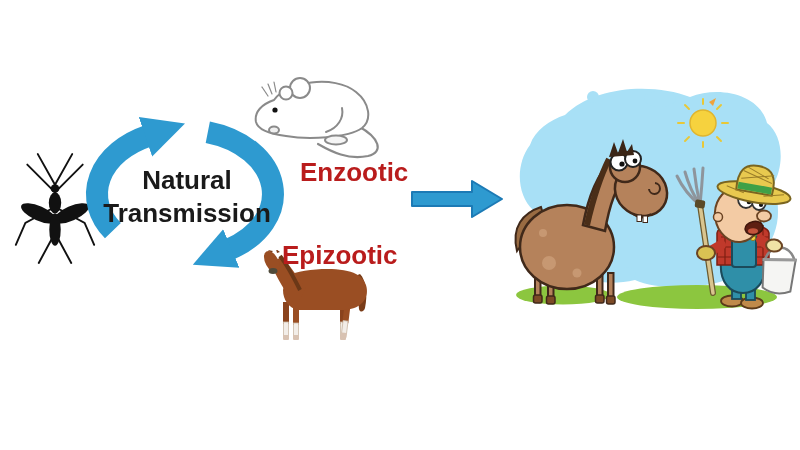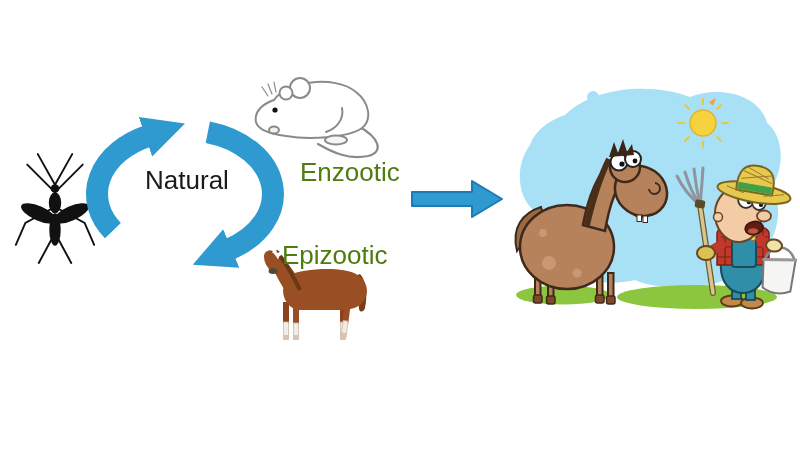--- a/index.html
+++ b/index.html
@@ -1,22 +1,23 @@
 <!DOCTYPE html>
 <html><head>
 <meta charset="utf-8">
 <style>
   html,body{margin:0;padding:0;background:#fff;}
   #stage{
     position:relative;width:800px;height:450px;background:#ffffff;overflow:hidden;
     font-family:"Liberation Sans", sans-serif;
+    font-weight:bold;
   }
   .abs{position:absolute;}
   .label{
-    color:#4d7c0f;font-size:26px;line-height:30px;white-space:nowrap;
+    color:#b91c1c;font-size:26px;line-height:30px;white-space:nowrap;
   }
   .cycle-label{
     left:97px;top:164px;width:180px;text-align:center;
     color:#1a1a1a;font-size:26px;line-height:33px;
   }
   svg{display:block;}
 </style>
 </head>
 <body>
 
@@ -47,20 +48,21 @@
       <marker id="cycArrow" viewBox="0 0 10 10" refX="0.6" refY="5" markerWidth="1.9" markerHeight="2.15" orient="auto">
         <path d="M0,0 L10,5 L0,10 z" fill="#2E9AD0"></path>
       </marker>
     </defs>
     <path d="M 32.9,118.7 A 88 64 0 0 1 67.8,24" fill="none" stroke-width="22" marker-end="url(#cycArrow)" stroke="#2E9AD0"></path>
     <path d="M 127.8,20.2 A 88 64 0 0 1 149,137.4" fill="none" stroke-width="22" marker-end="url(#cycArrow)" stroke="#2E9AD0"></path>
   </svg>
 
   <div class="abs cycle-label">
     <span>Natural</span><br>
+    <span>Transmission</span>
   </div>
 
   <svg class="abs" style="left:248px;top:68px" width="145" height="100" viewBox="0 0 145 100">
     <g stroke="#8a8a8a" stroke-width="2" fill="#ffffff" stroke-linecap="round">
       <path d="M 110,58 C 132,70 136,84 120,88 C 100,92 84,84 70,76" fill="none" stroke-width="2.2"></path>
       <path d="M 8,54 C 6,44 14,36 26,32 C 38,14 86,6 108,24 C 122,35 124,52 114,60 C 100,70 60,72 38,68 C 22,66 10,62 8,54 z"></path>
       <circle cx="52" cy="20" r="10"></circle>
       <circle cx="38" cy="25" r="6.5"></circle>
       <path d="M 78,64 C 90,60 96,50 94,40" fill="none"></path>
       <ellipse cx="88" cy="72" rx="11" ry="4.5" fill="#f5f5f5"></ellipse>

